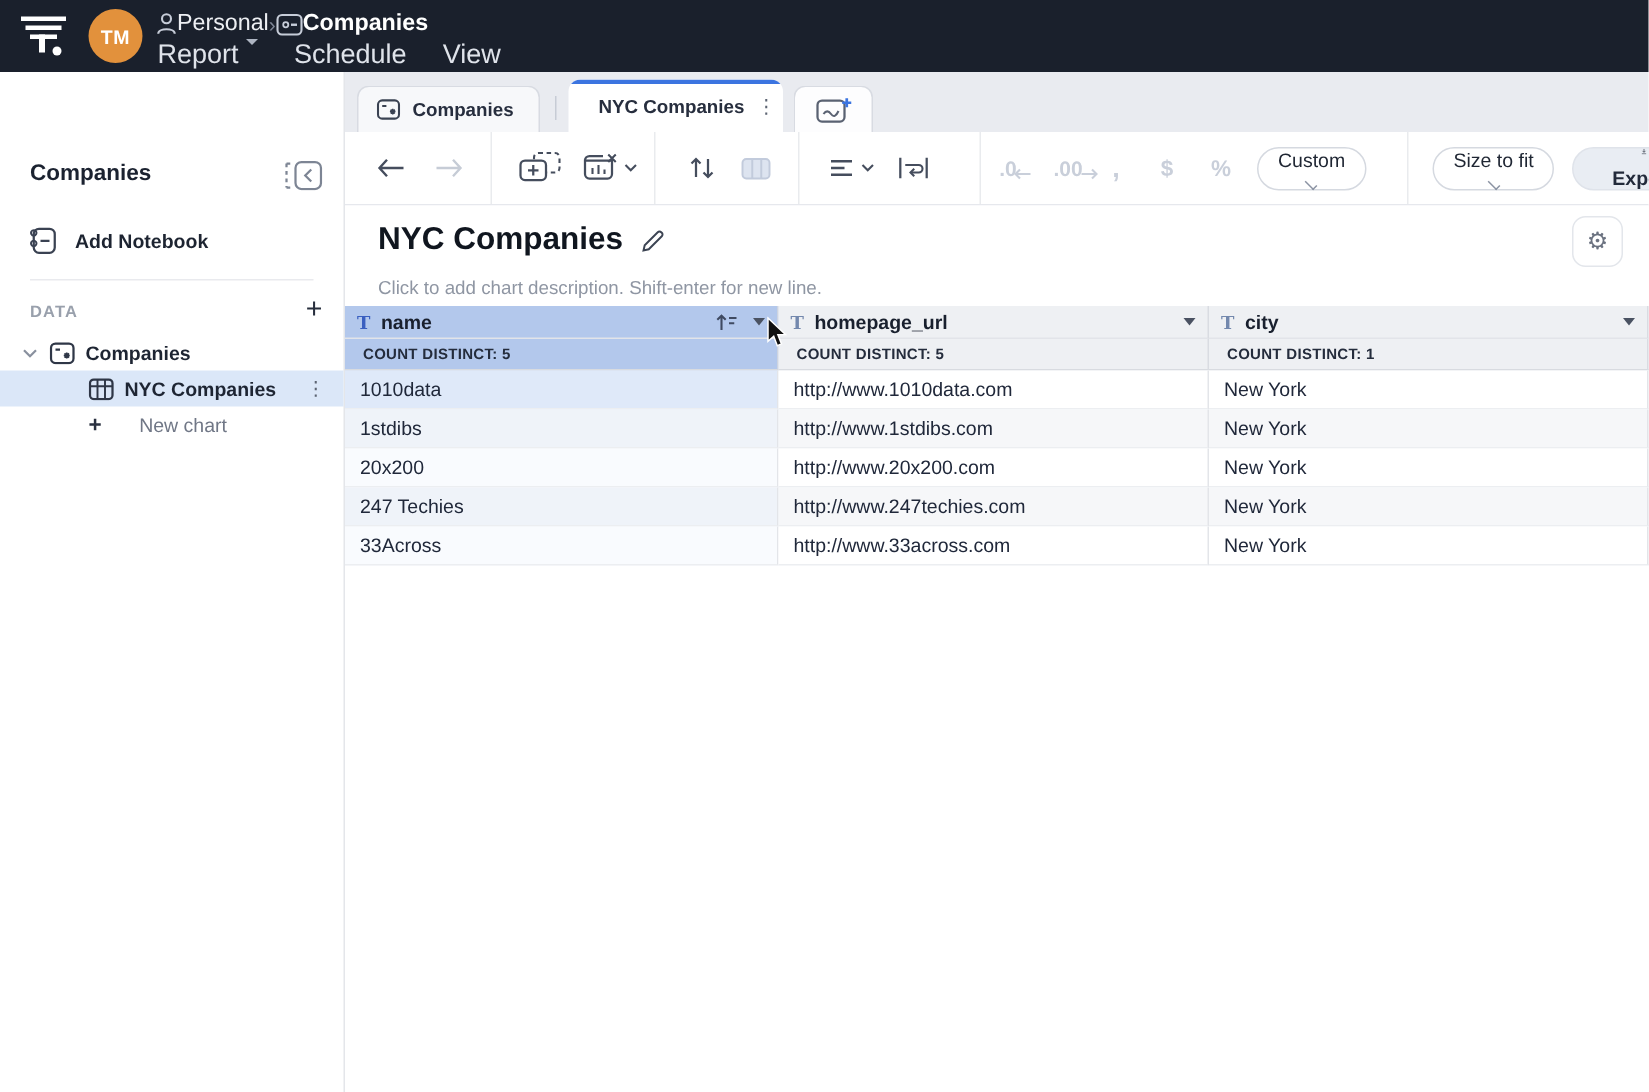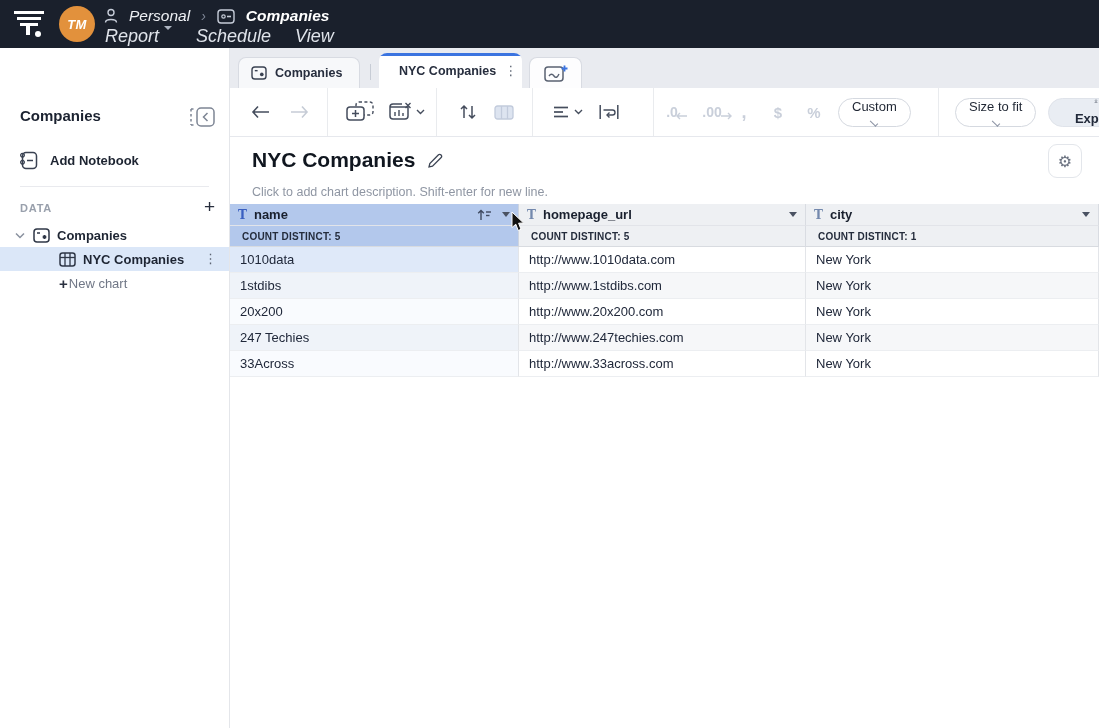--- a/index.html
+++ b/index.html
@@ -1,24 +1,24 @@
 <!DOCTYPE html>
 <html><head>
 <meta charset="utf-8">
 <style>
   * { margin:0; padding:0; box-sizing:border-box; }
   html,body { width:1099px; height:728px; overflow:hidden; font-family:"Liberation Sans", sans-serif; background:#fff; }
 
   
-  .app-header { position:absolute; left:0; top:0; width:1099px; height:48px; background:#1a202c;font-style:italic; }
+  .app-header { position:absolute; left:0; top:0; width:1099px; height:48px; background:#1a202c; }
   .logo { position:absolute; left:12px; top:7px; width:34px; height:34px; }
   .avatar { position:absolute; left:59px; top:6px; width:36px; height:36px; border-radius:50%;
             background:#e2913c; color:#fff; font-size:13px; font-weight:bold; letter-spacing:.4px;
             display:flex; align-items:center; justify-content:center; }
-  .crumb-row { position:absolute; left:104px; top:5px; height:22px; display:flex; align-items:center; gap:11px; }
+  .crumb-row { position:absolute; left:104px; top:5px; height:22px; display:flex; align-items:center; gap:0; }
   .crumb-parent { color:#edeff3; font-size:15.5px; }
   .crumb-sep { color:#7e8696; font-size:14px; }
   .crumb-current { color:#ffffff; font-size:15.5px; font-weight:bold; }
   .menu-row { position:absolute; left:105px; top:26px; display:flex; gap:24px; align-items:center; }
   .menu-item { color:#dfe3ea; font-size:18px; display:flex; align-items:flex-start; gap:5px; cursor:default; }
   .caret-dn { width:0; height:0; border-left:4px solid transparent; border-right:4px solid transparent; border-top:4px solid #aeb5c2; }
 
   
   .sidebar { position:absolute; left:0; top:48px; width:230px; height:680px; background:#fff; border-right:1px solid #e4e6ea; }
   .sb-title { position:absolute; left:20px; top:59px; font-size:15px; font-weight:600; color:#1b2230; }
@@ -184,21 +184,21 @@
       <line x1="1" y1="5.5" x2="16" y2="5.5" stroke="#2f3747" stroke-width="1.3"></line>
       <line x1="6" y1="1" x2="6" y2="14" stroke="#2f3747" stroke-width="1.3"></line>
       <line x1="11" y1="1" x2="11" y2="14" stroke="#2f3747" stroke-width="1.3"></line>
     </svg>
     <span class="tr-label-b" style="margin-left:7px;">NYC Companies</span>
     <span class="kebab" style="position:absolute; right:12px;">⋮</span>
   </div>
 
   <div class="tree-row" style="top:223px;">
     <span style="margin-left:59px; font-size:15px; font-weight:700; color:#2a3140;">+</span>
-    <span class="tr-label-g" style="margin-left:1px;">New chart</span>
+    <span class="tr-label-g" style="margin-left:25px;">New chart</span>
   </div>
 </div>
 
 <div class="tabstrip">
   <div class="tab inactive1">
     <svg width="16" height="14" viewBox="0 0 17 15">
       <rect x="1" y="1" width="15" height="13" rx="3" fill="none" stroke="#3a4252" stroke-width="1.5"></rect>
       <line x1="4" y1="5" x2="7" y2="5" stroke="#3a4252" stroke-width="1.5"></line>
       <path d="M11.5 7 v4 M9.5 9 h4 M10 7.6 l3 2.8 M13 7.6 l-3 2.8" stroke="#3a4252" stroke-width="1.1"></path>
     </svg>

